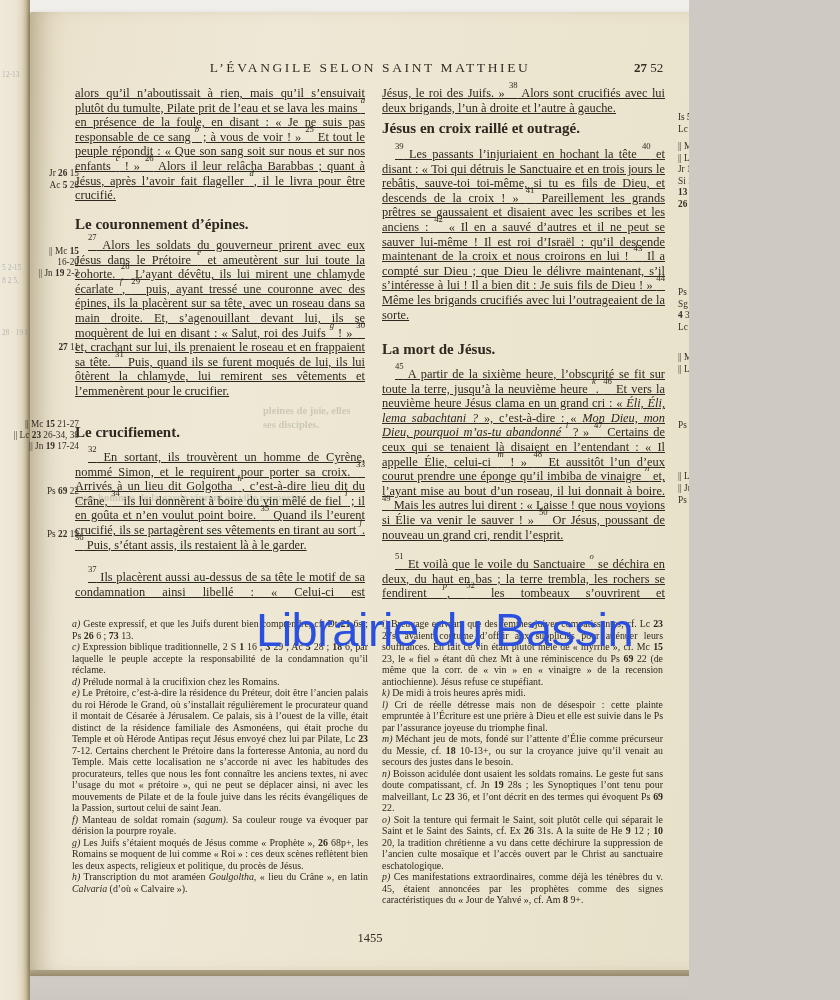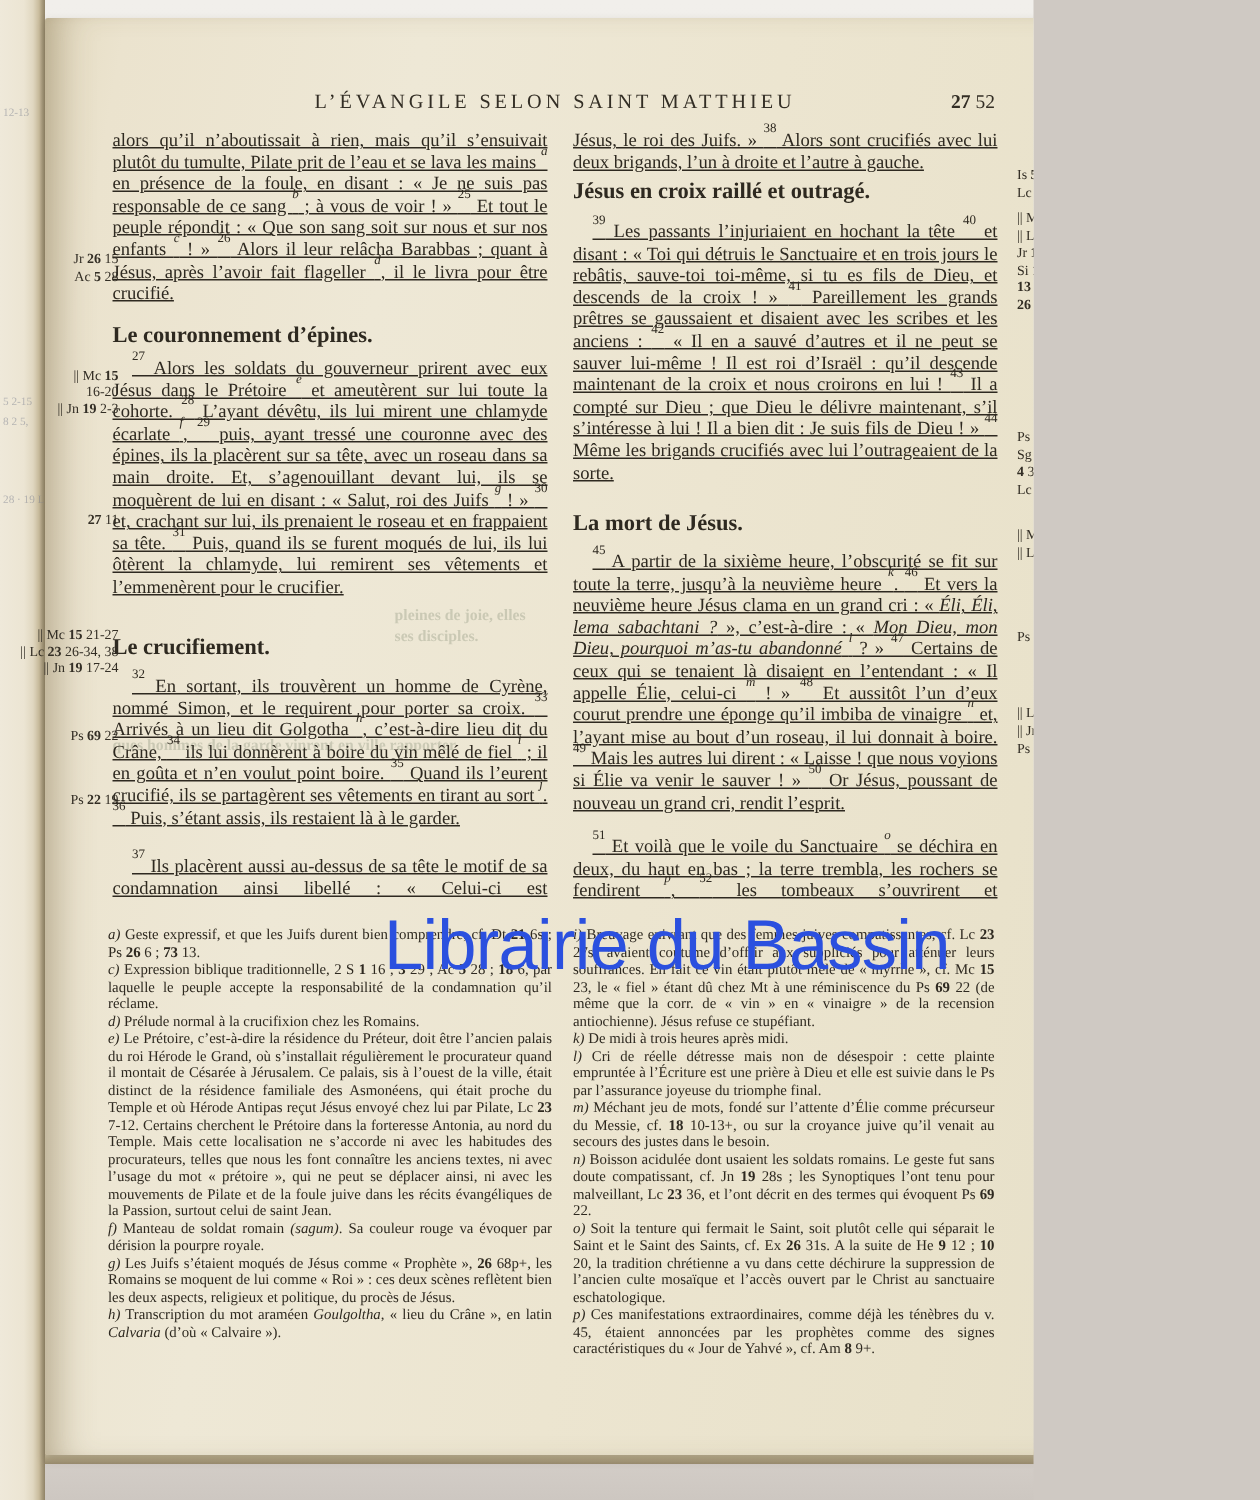--- a/index.html
+++ b/index.html
@@ -132,16 +132,17 @@
     <div class="fn fn-r">
       <p><i>i)</i> Breuvage enivrant que des femmes juives compatissantes, cf. Lc <b>23</b> 27s, avaient coutume d’offrir aux suppliciés pour atténuer leurs souffrances. En fait ce vin était plutôt mêlé de « myrrhe », cf. Mc <b>15</b> 23, le « fiel » étant dû chez Mt à une réminiscence du Ps <b>69</b> 22 (de même que la corr. de « vin » en « vinaigre » de la recension antiochienne). Jésus refuse ce stupéfiant.</p>
       <p><i>k)</i> De midi à trois heures après midi.</p>
       <p><i>l)</i> Cri de réelle détresse mais non de désespoir : cette plainte empruntée à l’Écriture est une prière à Dieu et elle est suivie dans le Ps par l’assurance joyeuse du triomphe final.</p>
       <p><i>m)</i> Méchant jeu de mots, fondé sur l’attente d’Élie comme précurseur du Messie, cf. <b>18</b> 10-13+, ou sur la croyance juive qu’il venait au secours des justes dans le besoin.</p>
       <p><i>n)</i> Boisson acidulée dont usaient les soldats romains. Le geste fut sans doute compatissant, cf. Jn <b>19</b> 28s ; les Synoptiques l’ont tenu pour malveillant, Lc <b>23</b> 36, et l’ont décrit en des termes qui évoquent Ps <b>69</b> 22.</p>
       <p><i>o)</i> Soit la tenture qui fermait le Saint, soit plutôt celle qui séparait le Saint et le Saint des Saints, cf. Ex <b>26</b> 31s. A la suite de He <b>9</b> 12 ; <b>10</b> 20, la tradition chrétienne a vu dans cette déchirure la suppression de l’ancien culte mosaïque et l’accès ouvert par le Christ au sanctuaire eschatologique.</p>
       <p><i>p)</i> Ces manifestations extraordinaires, comme déjà les ténèbres du v. 45, étaient annoncées par les prophètes comme des signes caractéristiques du « Jour de Yahvé », cf. Am <b>8</b> 9+.</p>
     </div>
 
+    <div class="pagenum">1455</div>
   </div>
 
   <div class="watermark">Librairie du Bassin</div>
 </div>
 
 </body></html>

